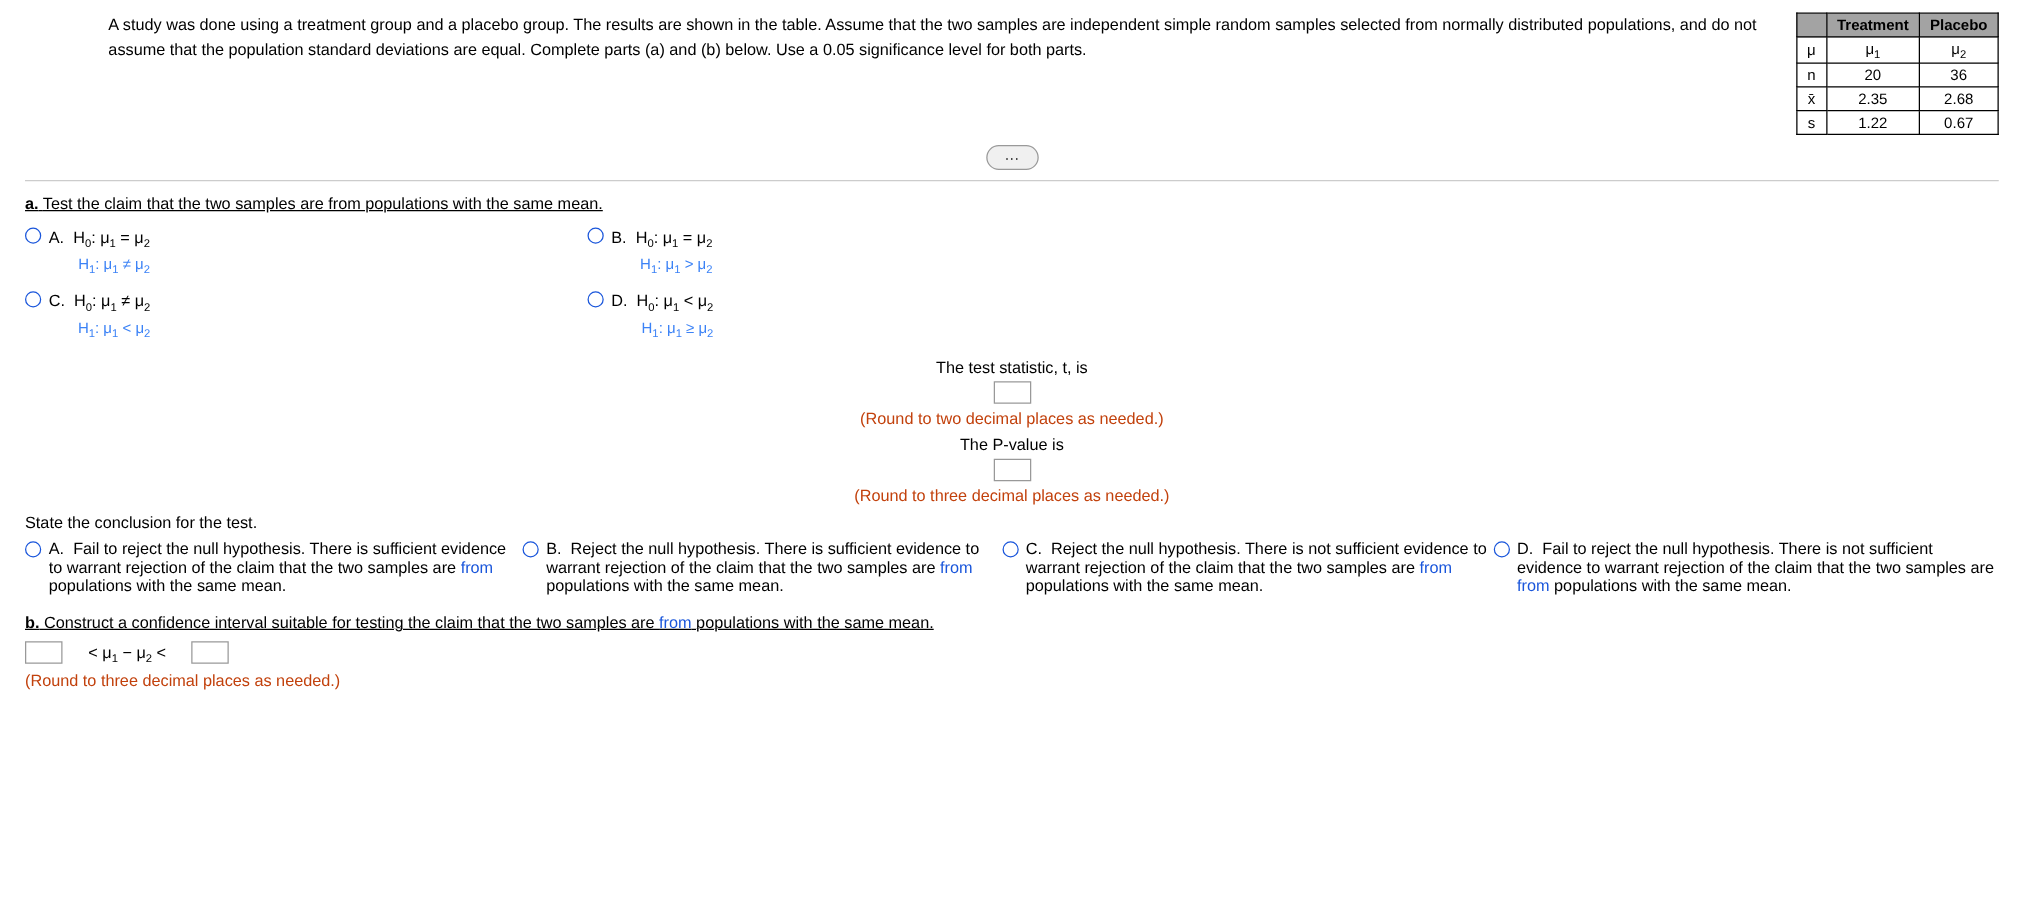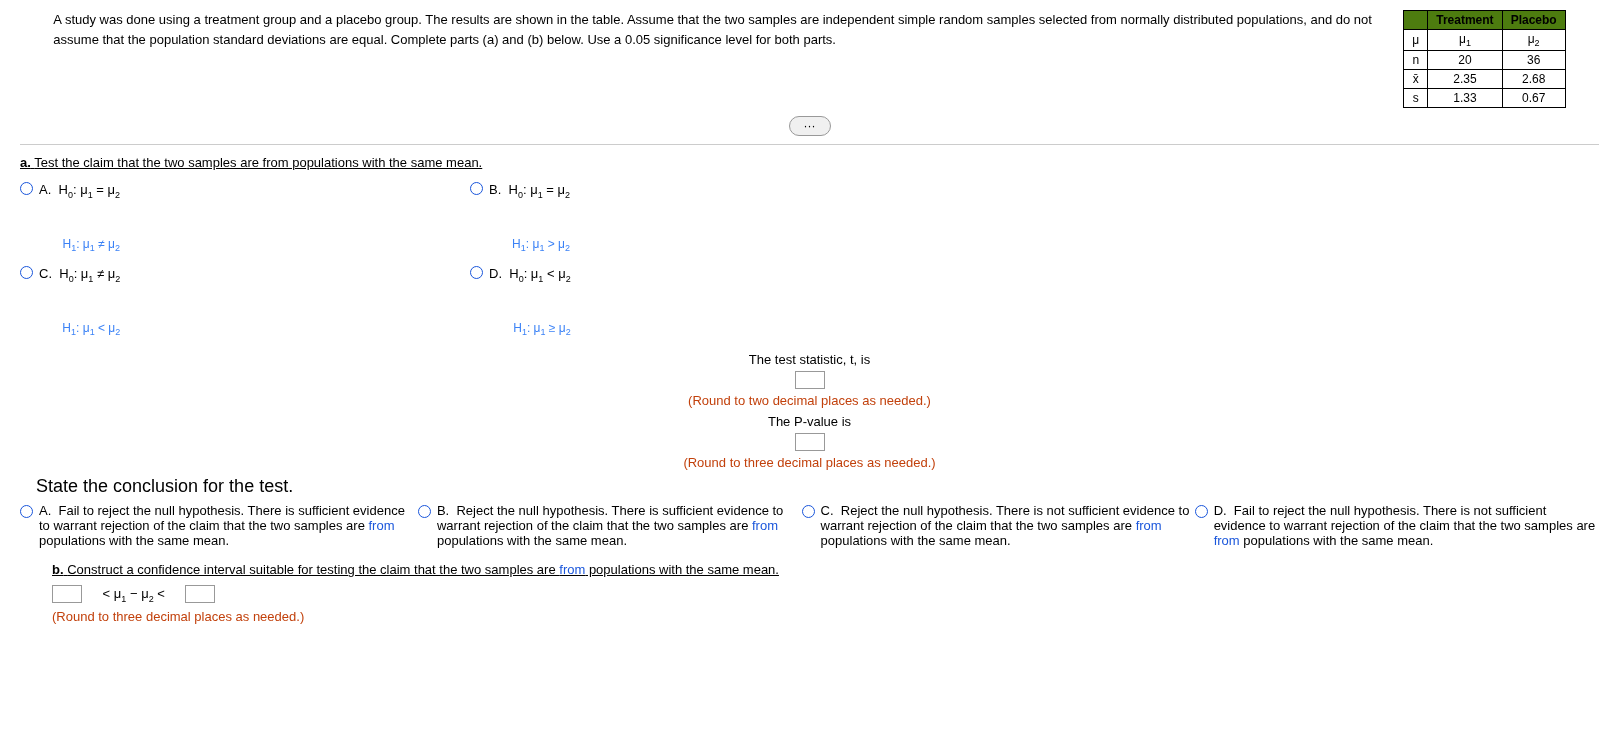--- a/index.html
+++ b/index.html
@@ -5,42 +5,42 @@
     * { box-sizing: border-box; margin: 0; padding: 0; }
     body {
       font-family: Arial, sans-serif;
       font-size: 13px;
       background: #fff;
       color: #000;
       padding: 10px 20px;
     }
     .top-section {
       display: flex;
-      justify-content: center;
+      justify-content: flex-end;
       align-items: flex-start;
       margin-bottom: 8px;
     }
     .problem-text {
       flex: 1;
       max-width: 1350px;
       font-size: 13px;
       line-height: 1.5;
     }
     .data-table {
       border-collapse: collapse;
       font-size: 12px;
       min-width: 160px;
     }
     .data-table th, .data-table td {
       border: 1px solid #000;
       padding: 2px 8px;
       text-align: center;
     }
     .data-table th {
-      background: #4d7c0f;
+      background: #a3a3a3;
       font-weight: bold;
     }
     .divider {
       border: none;
       border-top: 1px solid #ccc;
       margin: 8px 0;
     }
     .expand-btn {
       display: flex;
       justify-content: center;
@@ -89,21 +89,20 @@
     .option-label {
       font-size: 13px;
       line-height: 1.5;
     }
     .option-label .opt-letter {
       font-weight: normal;
     }
     .hypothesis-block {
       display: flex;
       flex-direction: column;
-      gap: 33px;
     }
     .sub-text {
       font-size: 12px;
       color: #3b82f6;
       text-align: right;
     }
     .input-line {
       display: flex;
       align-items: center;
       gap: 4px;
@@ -123,37 +122,36 @@
       gap: 3px;
       margin: 6px 0;
     }
     .conclusion-option {
       display: flex;
       align-items: flex-start;
       gap: 6px;
     }
     .part-b {
       margin-top: 14px;
-      margin-left: 32px;
     }
     .ci-line {
       display: flex;
       align-items: center;
       gap: 17px;
       margin: 6px 0;
       font-size: 13px;
     }
     sub { font-size: 9px; vertical-align: sub; }
     .note-text {
       color: #c2410c;
       font-size: 13px;
     }
     .state-label {
-      font-size: 18px;
-      margin: 6px 16px;
+      font-size: 13px;
+      margin: 6px 0;
     }
   </style>
 </head>
 <body>
 
 <div class="top-section">
   <div class="problem-text">
     <span>A study was done using a treatment group and a placebo group. The results are shown in the table. Assume that the two samples are independent simple random samples selected from normally distributed populations, and do not assume that the population standard deviations are equal. Complete parts (a) and (b) below. Use a 0.05 significance level for both parts.</span>
   </div>
   <table class="data-table">
@@ -175,21 +173,21 @@
         <td>20</td>
         <td>36</td>
       </tr>
       <tr>
         <td>x̄</td>
         <td>2.35</td>
         <td>2.68</td>
       </tr>
       <tr>
         <td>s</td>
-        <td>1.33</td>
+        <td>1.22</td>
         <td>0.67</td>
       </tr>
     </tbody>
   </table>
 </div>
 
 <div class="expand-btn">
   <button>···</button>
 </div>
 

